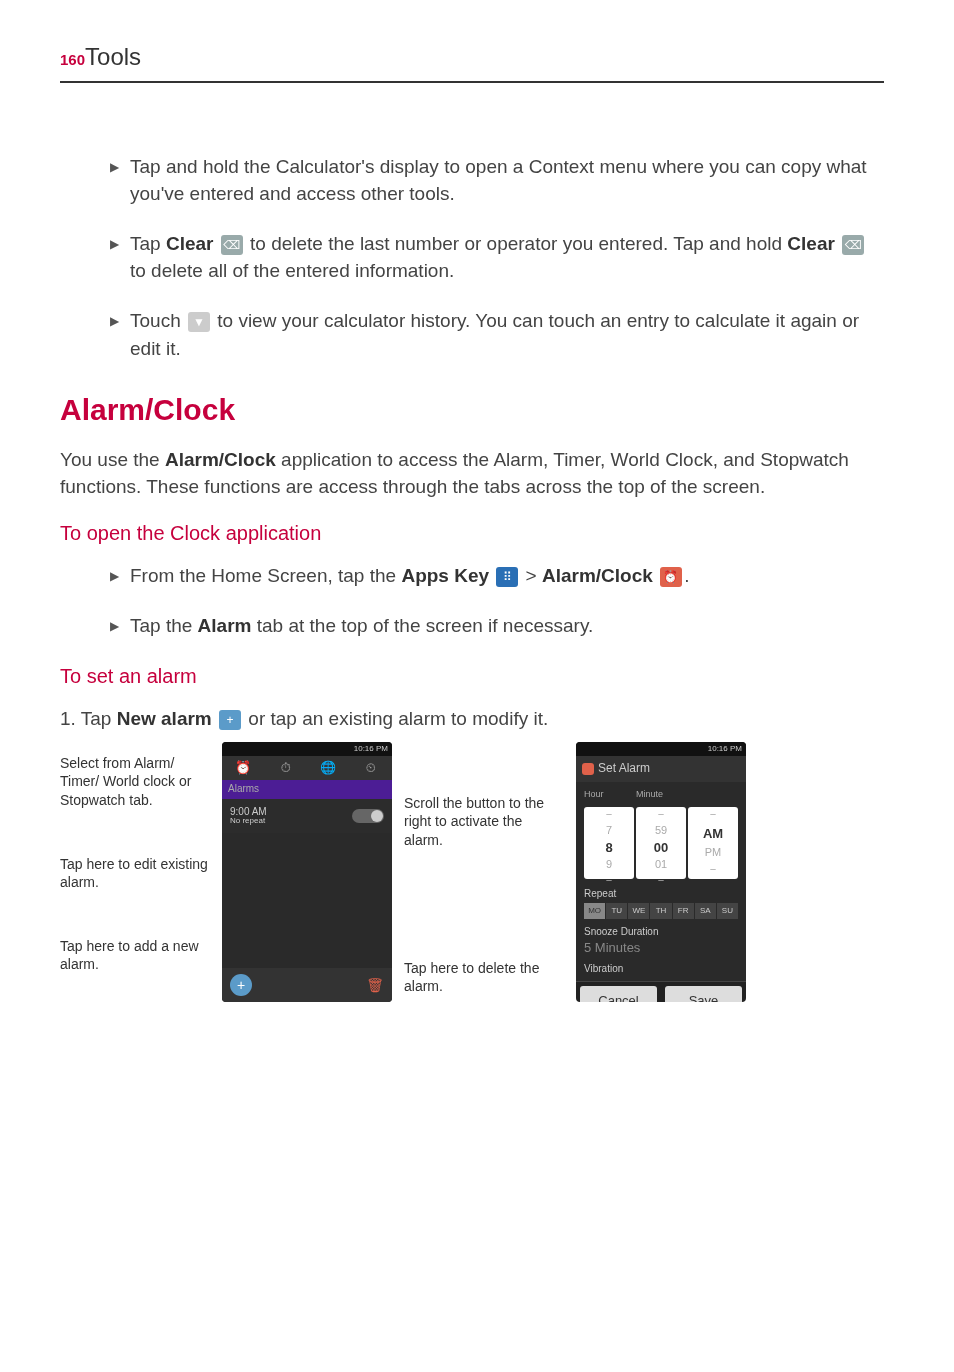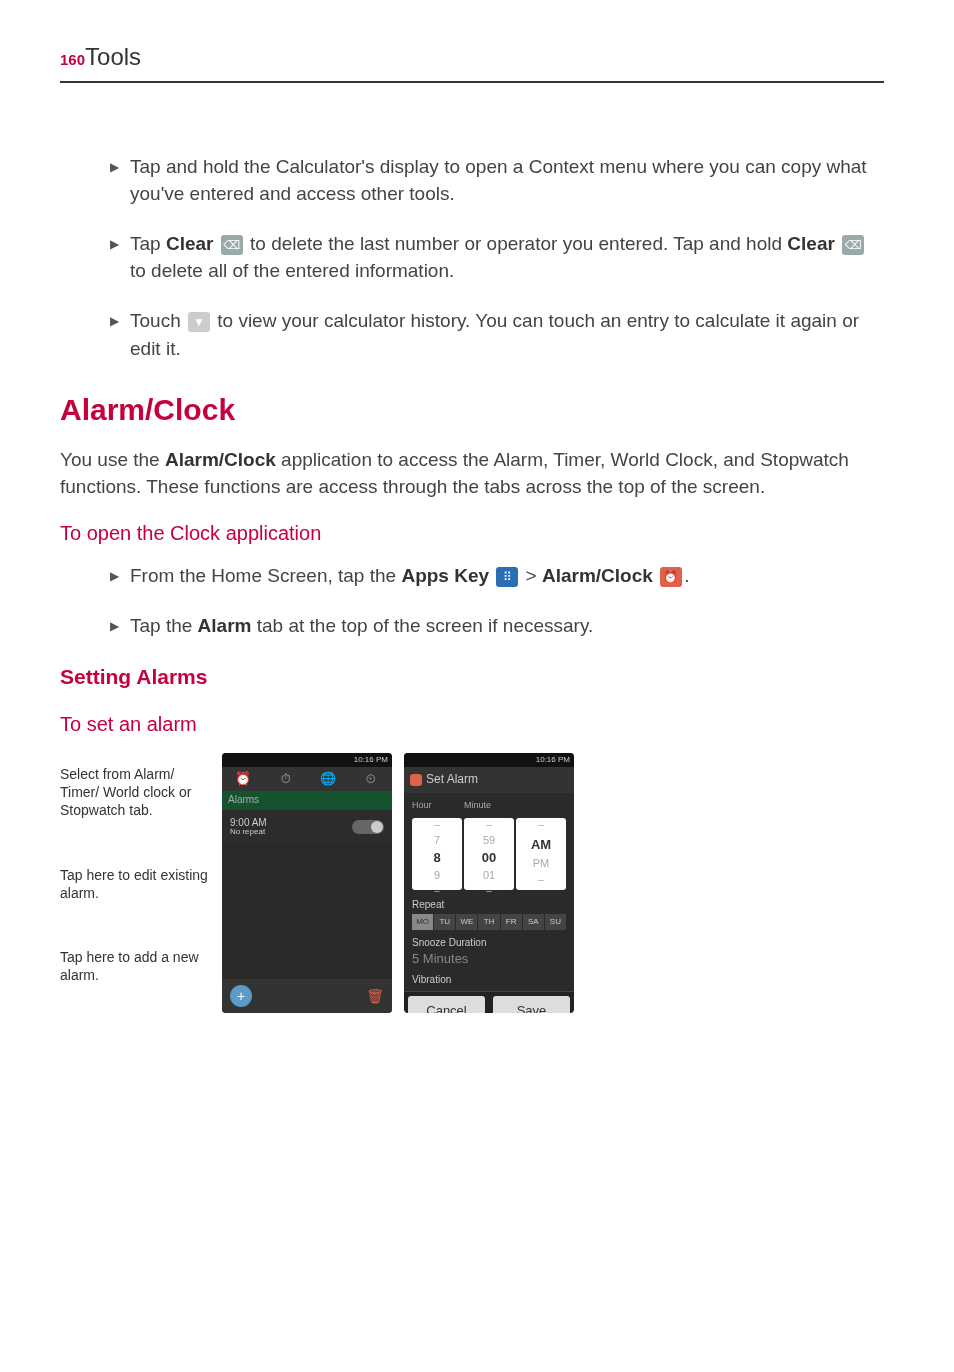--- a/index.html
+++ b/index.html
@@ -125,21 +125,21 @@
   }
   .tabs-row div {
     flex: 1;
     height: 24px;
     color: #aaa;
     font-size: 13px;
     text-align: center;
     line-height: 24px;
   }
   .tabs-row div.active { color: #e0614a; }
-  .p1-sub { background:#14532d; font-size:10px; color:#aaa; padding:2px 6px; }
+  .p1-sub { background:#4c1d95; font-size:10px; color:#aaa; padding:2px 6px; }
   .alarm-row {
     display:flex; justify-content:space-between; align-items:center;
     padding:6px 8px; background:#2c2c2c; height:34px;
   }
   .alarm-row .time { color:#ccc; font-size:10px; line-height:1.1; }
   .toggle {
     width:32px; height:14px; border-radius:8px; background:#666;
     position:relative;
   }
   .toggle::after {
@@ -224,23 +224,26 @@
     </span>
   </div>
 
   <div class="bullet-item">
     <span class="arrow">▶</span>
     <span class="txt">
       <span>Tap the </span><span class="bold">Alarm</span><span> tab at the top of the screen if necessary.</span>
     </span>
   </div>
 
-  <h3 class="sub">Setting Alarms</h3>
 
   <h4 class="minor">To set an alarm</h4>
+  <p class="step">
+    <span>1.  Tap </span><span class="bold">New alarm</span>
+    <span class="icon-box ic-plus">+</span><span> or tap an existing alarm to modify it.</span>
+  </p>
 
   <div class="figures">
 
     <div class="col-labels-left">
       <div class="lbl" style="margin-top:12px;">Select from Alarm/ Timer/ World clock or Stopwatch tab.</div>
       <div class="lbl">Tap here to edit existing alarm.</div>
       <div class="lbl" style="margin-top:36px;">Tap here to add a new alarm.</div>
     </div>
 
     <div class="phone1">
@@ -259,20 +262,24 @@
         </div>
         <div class="toggle"></div>
       </div>
       <div class="p1-body"></div>
       <div class="p1-bottom">
         <div class="addbtn">+</div>
         <div class="trash">🗑</div>
       </div>
     </div>
 
+    <div class="col-labels-mid">
+      <div class="lbl lbl1">Scroll the button to the right to activate the alarm.</div>
+      <div class="lbl">Tap here to delete the alarm.</div>
+    </div>
 
     <div class="phone2">
       <div class="statusbar">10:16 PM</div>
       <div class="p2-title">
         <div class="dot"></div>
         <span>Set Alarm</span>
       </div>
       <div class="spinner">
         <div class="colh">Hour</div>
         <div class="colh">Minute</div>

